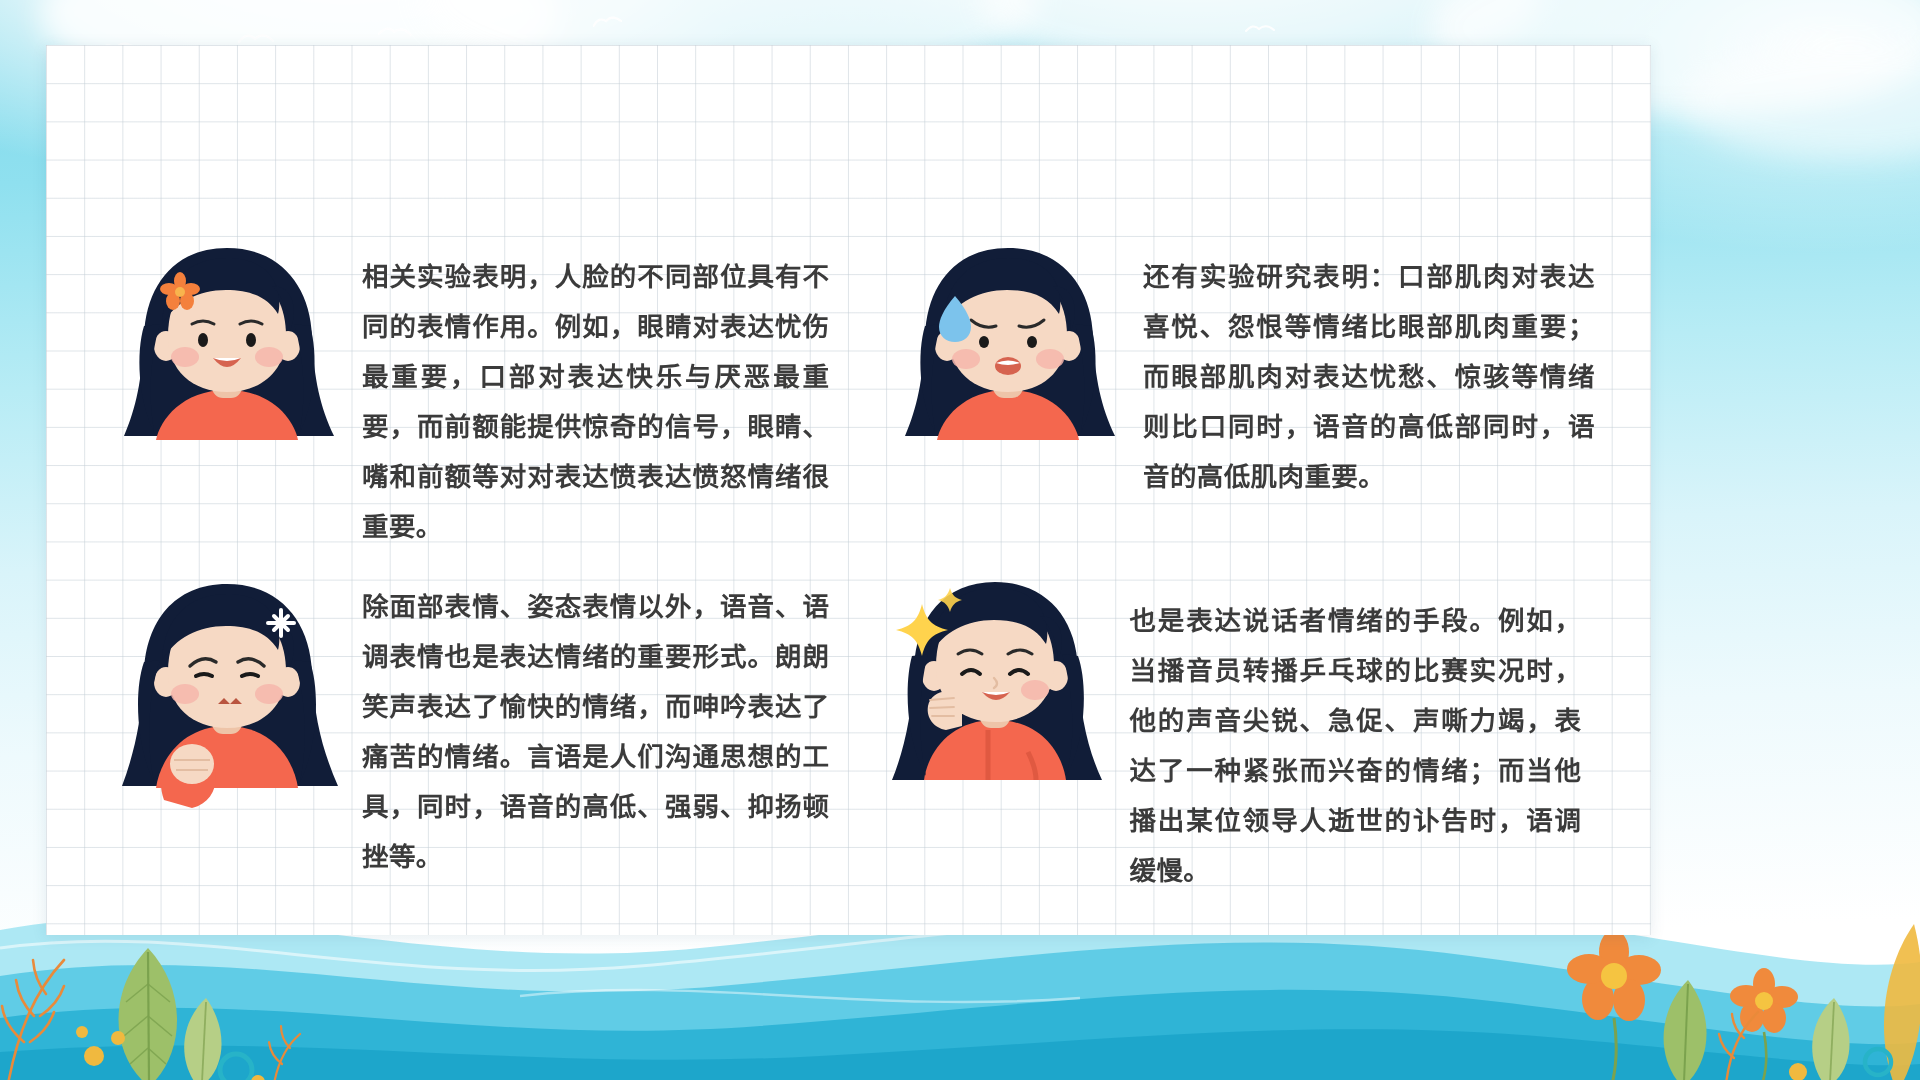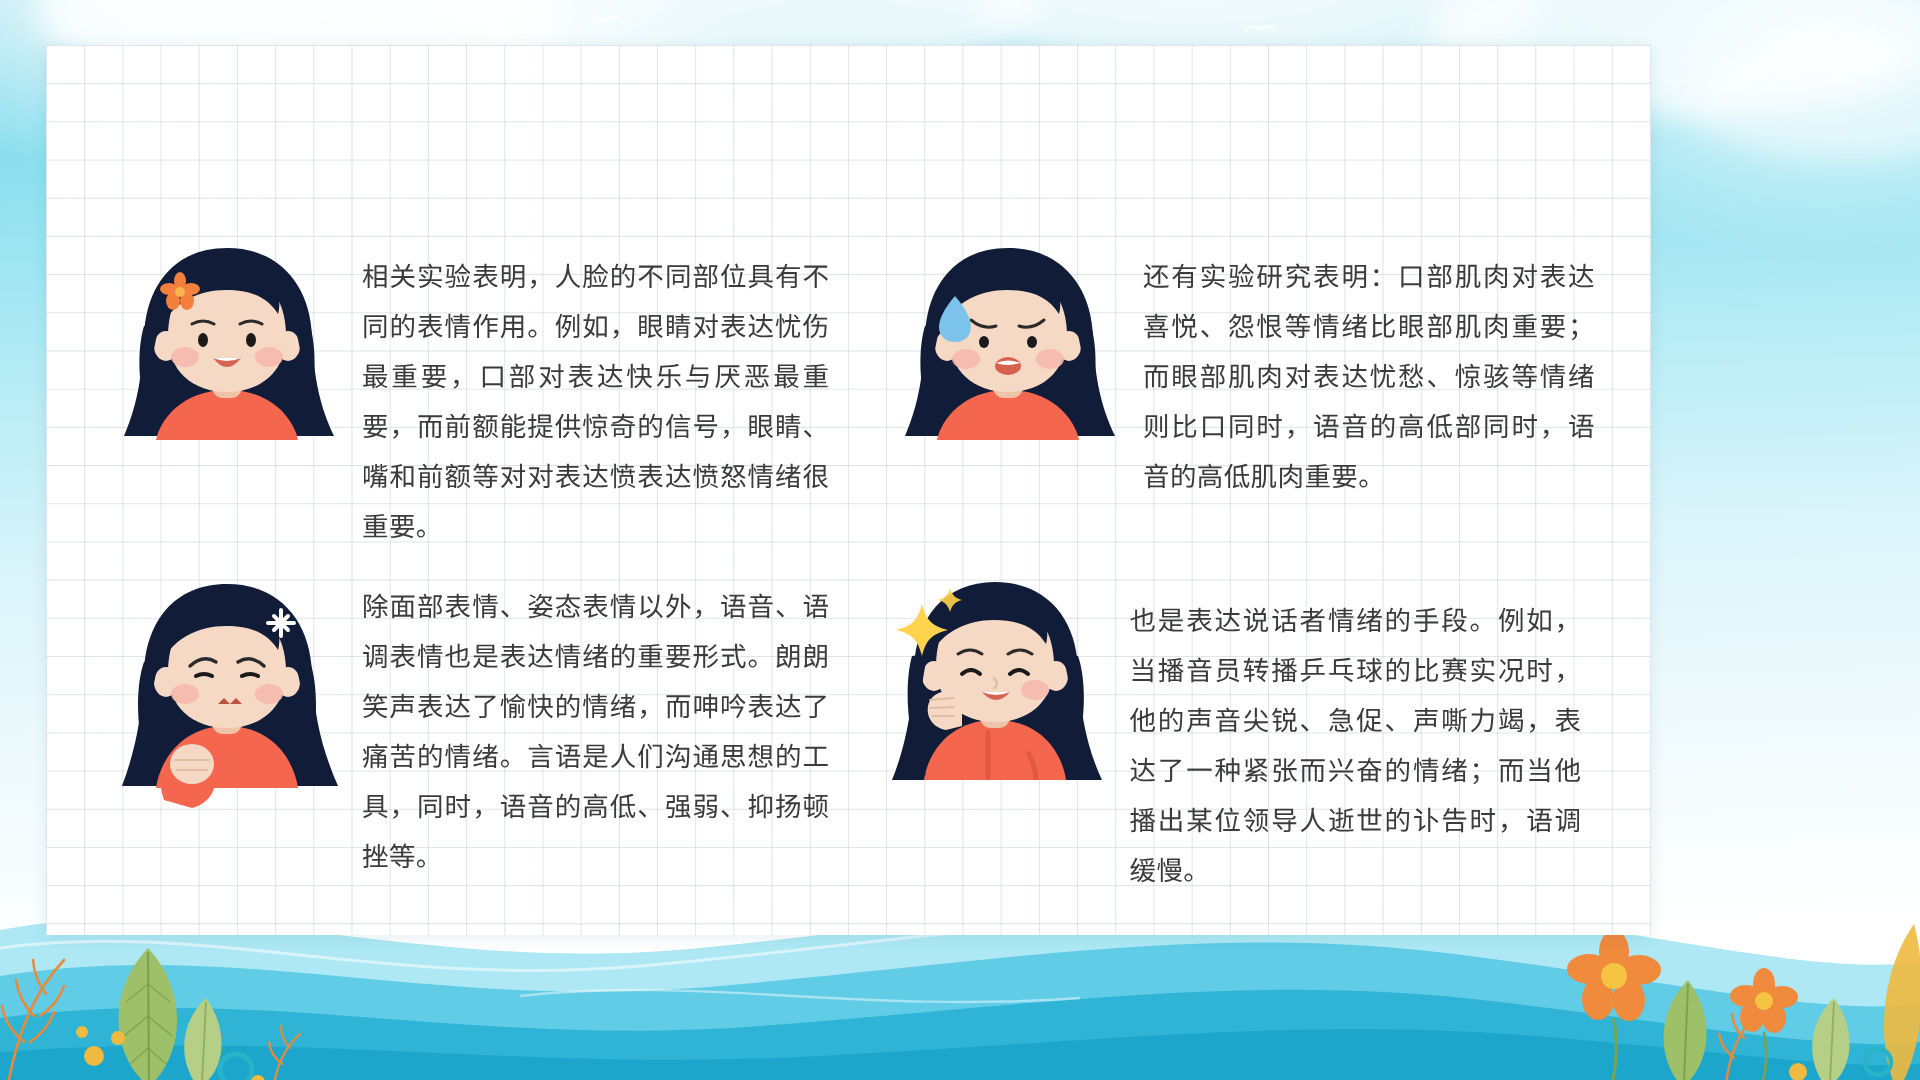--- a/index.html
+++ b/index.html
@@ -90,20 +90,21 @@
   .panel-text {
     flex: 1 1 auto;
     font-family: "Liberation Sans", "DejaVu Sans", sans-serif;
     font-size: 26.5px;
     line-height: 50px;
     color: #3b3b3b;
     text-align: justify;
     text-align-last: left;
     letter-spacing: .4px;
     padding-top: 4px;
+    font-weight: bold;
   }
   .p-tl .panel-text { max-width: 470px; }
   .p-tr .panel-text { max-width: 452px; }
   .p-bl .panel-text { max-width: 470px; }
   .p-br .panel-text { max-width: 452px; }
 
   .p-tl { padding-left: 34px; }
   .p-tr { padding-left: 36px; justify-content: flex-end; }
   .p-bl { padding-left: 34px; padding-top: 22px; }
   .p-br { padding-left: 36px; padding-top: 22px; }

